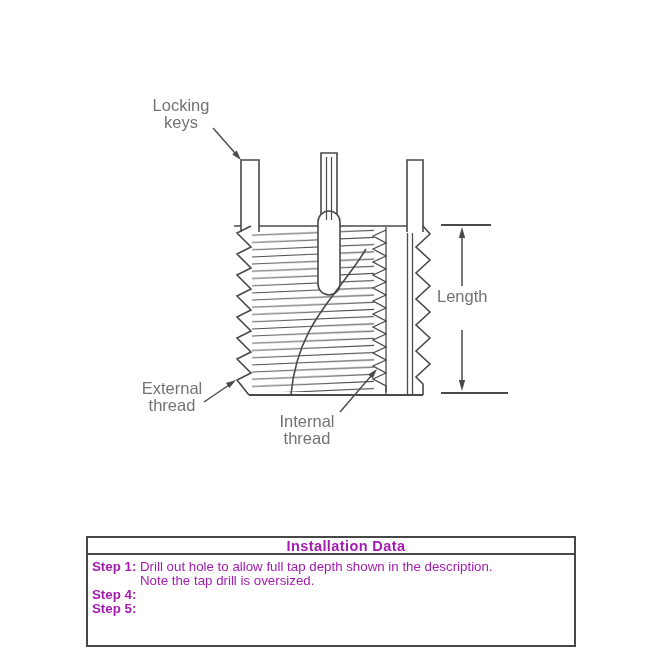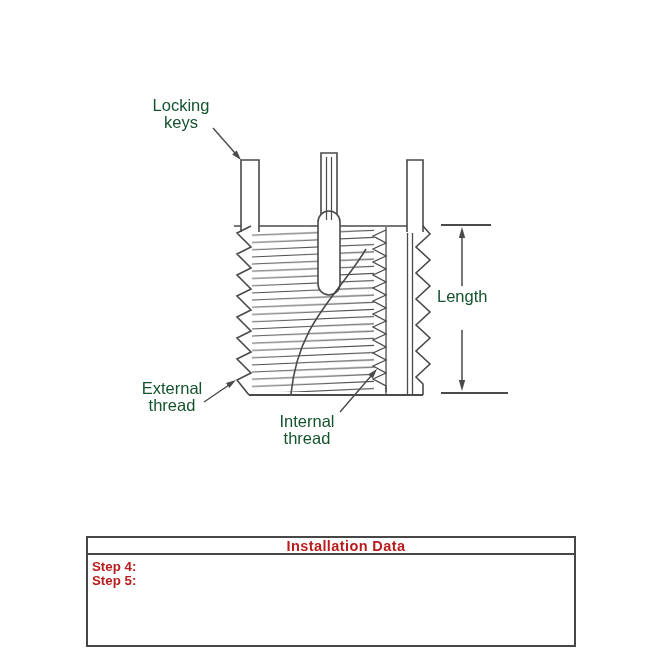--- a/index.html
+++ b/index.html
@@ -11,37 +11,37 @@
     height: 670px;
     background: #ffffff;
     overflow: hidden;
     color: #2b2b2b;
   }
   #diagram-svg { position: absolute; left: 0; top: 0; }
   .diag-label {
     position: absolute;
     font-size: 16.5px;
     line-height: 16.5px;
-    color: #14532d;
+    color: #737373;
     text-align: center;
     white-space: pre-line;
   }
   #label-locking-keys { left: 138px; top: 97px;  width: 86px; }
   #label-external-thread { left: 134px; top: 380px; width: 76px; }
   #label-internal-thread { left: 265px; top: 413px; width: 84px; }
   #label-length { left: 437px; top: 288px; width: 62px; text-align: left; }
 
   #installation-table {
     position: absolute;
     left: 86px; top: 536px;
     width: 490px; height: 111px;
     border: 2px solid #474747;
     background: #ffffff;
     font-size: 13.3px;
-    color: #b91c1c;
+    color: #a21caf;
   }
   #installation-table .title-row {
     border-bottom: 2px solid #474747;
     text-align: center;
     font-weight: bold;
     font-size: 14.5px;
     line-height: 15px;
     letter-spacing: 0.4px;
     padding-top: 1px;
     height: 17px;
@@ -126,20 +126,25 @@
   <div class="diag-label" id="label-external-thread">External
 thread</div>
   <div class="diag-label" id="label-internal-thread">Internal
 thread</div>
   <div class="diag-label" id="label-length">Length</div>
 
   <div id="installation-table">
     <div class="title-row">Installation Data</div>
     <div class="steps">
       <div class="step-row">
+        <span class="step-label">Step 1:</span>
+        <span class="step-text">Drill out hole to allow full tap depth shown in the description.
+Note the tap drill is oversized.</span>
+      </div>
+      <div class="step-row">
         <span class="step-label">Step 4:</span>
       </div>
       <div class="step-row">
         <span class="step-label">Step 5:</span>
       </div>
     </div>
   </div>
 </div>
 
 </body></html>

